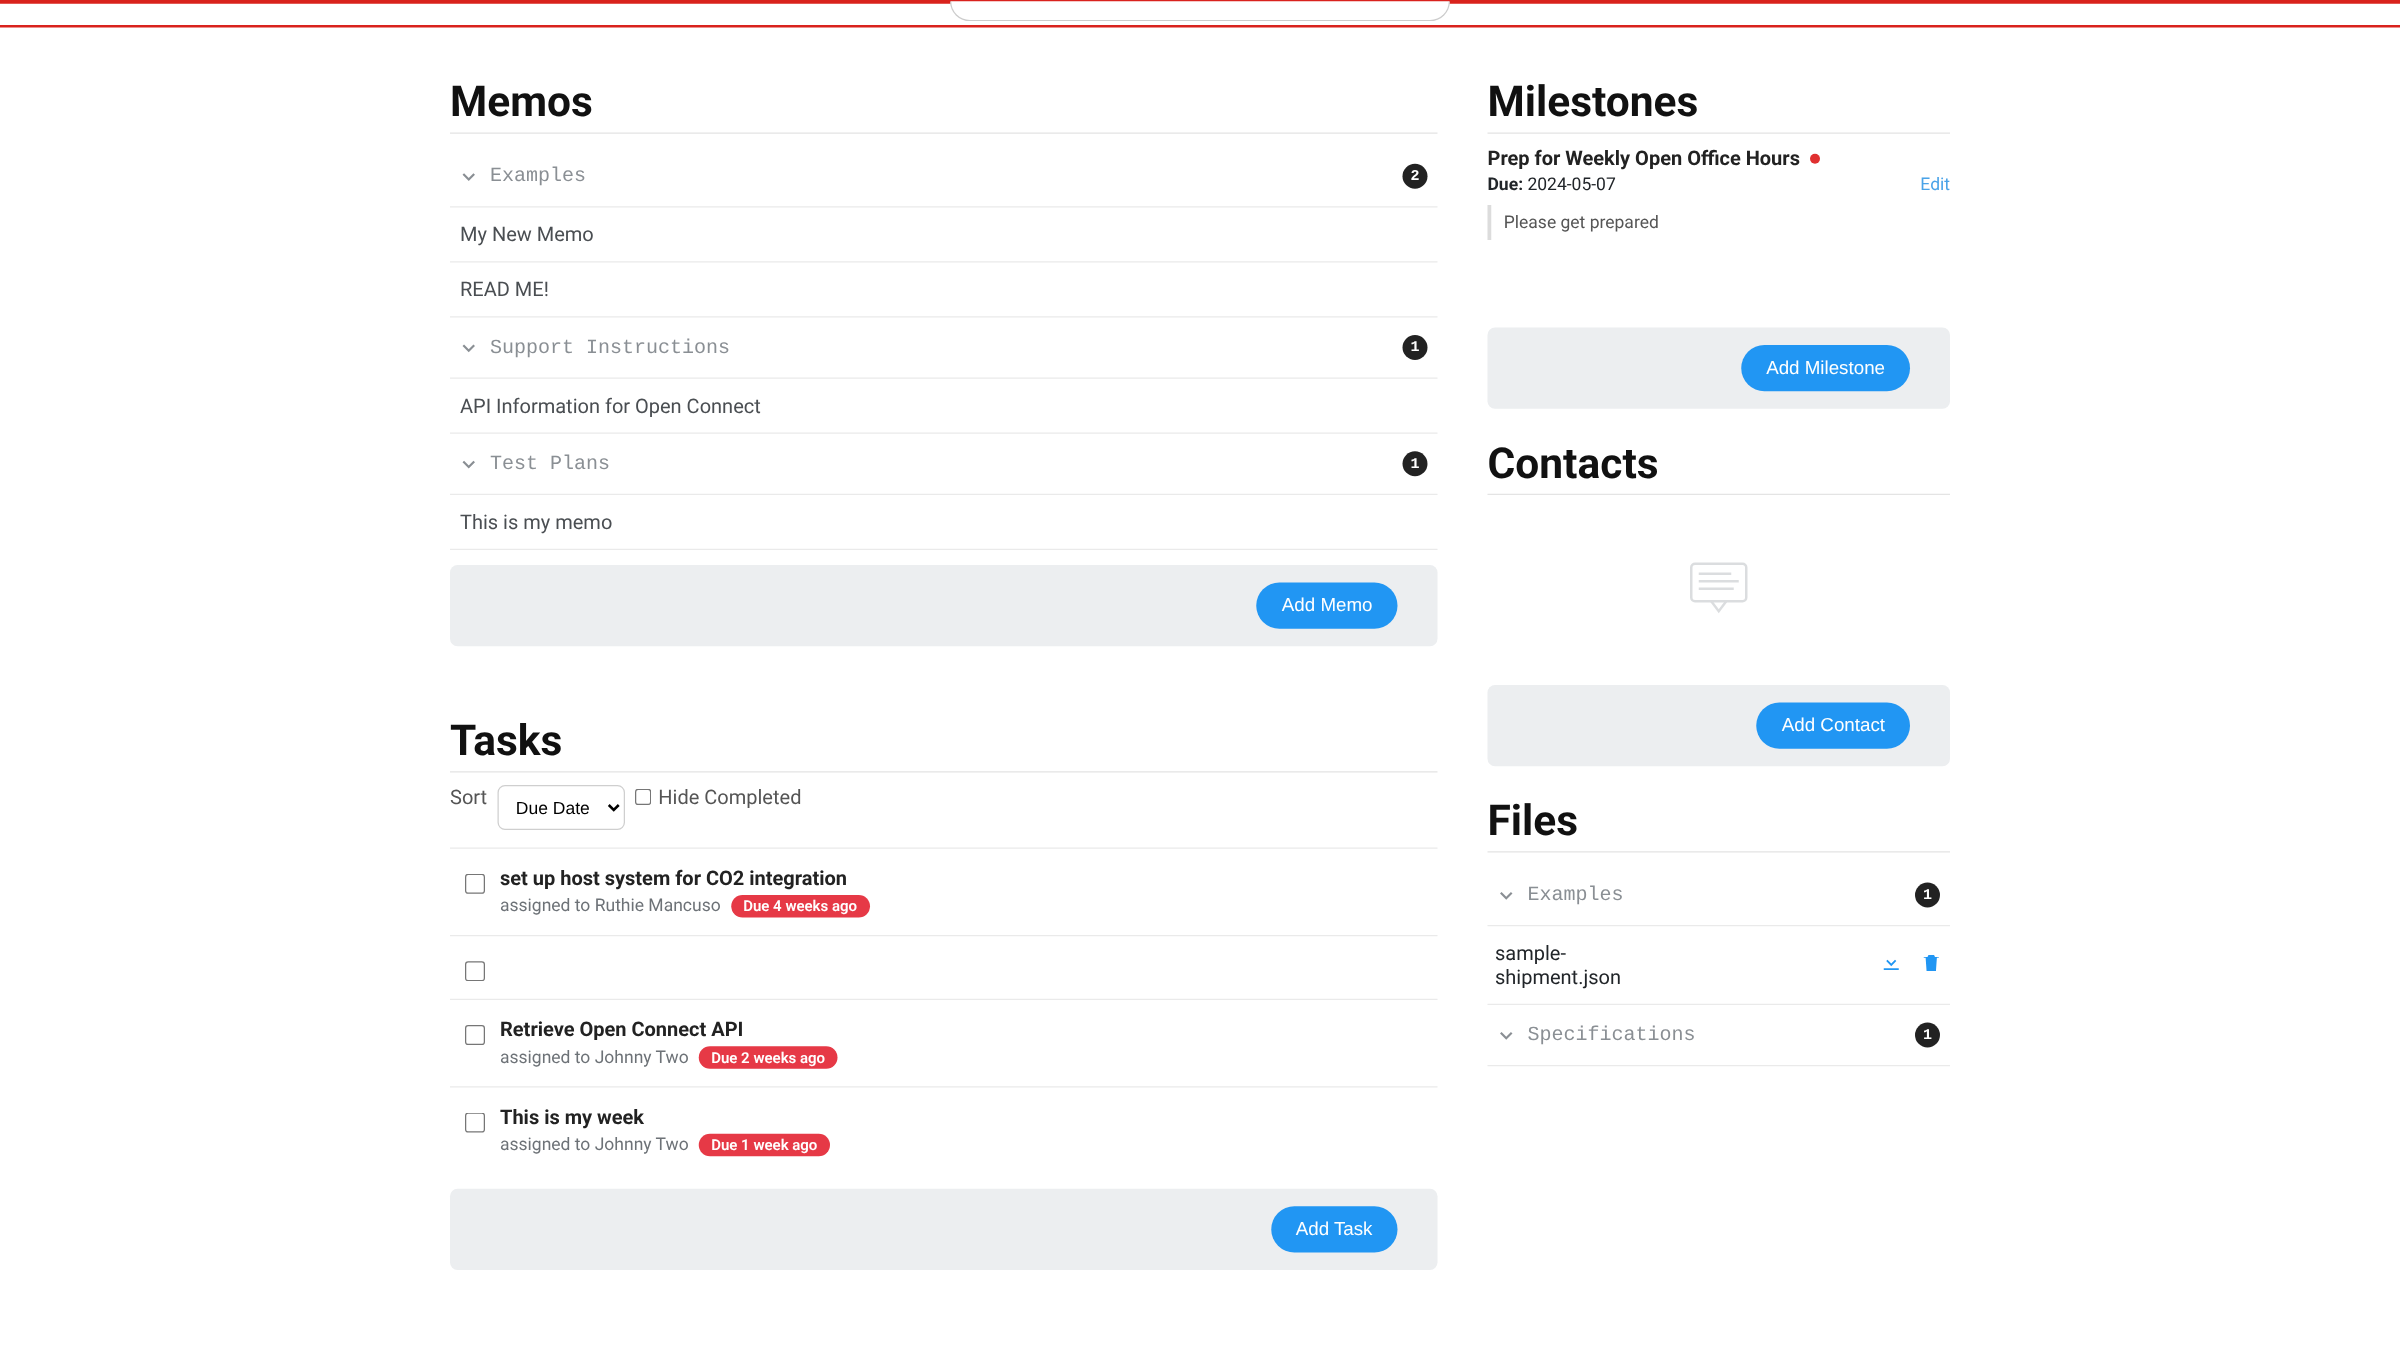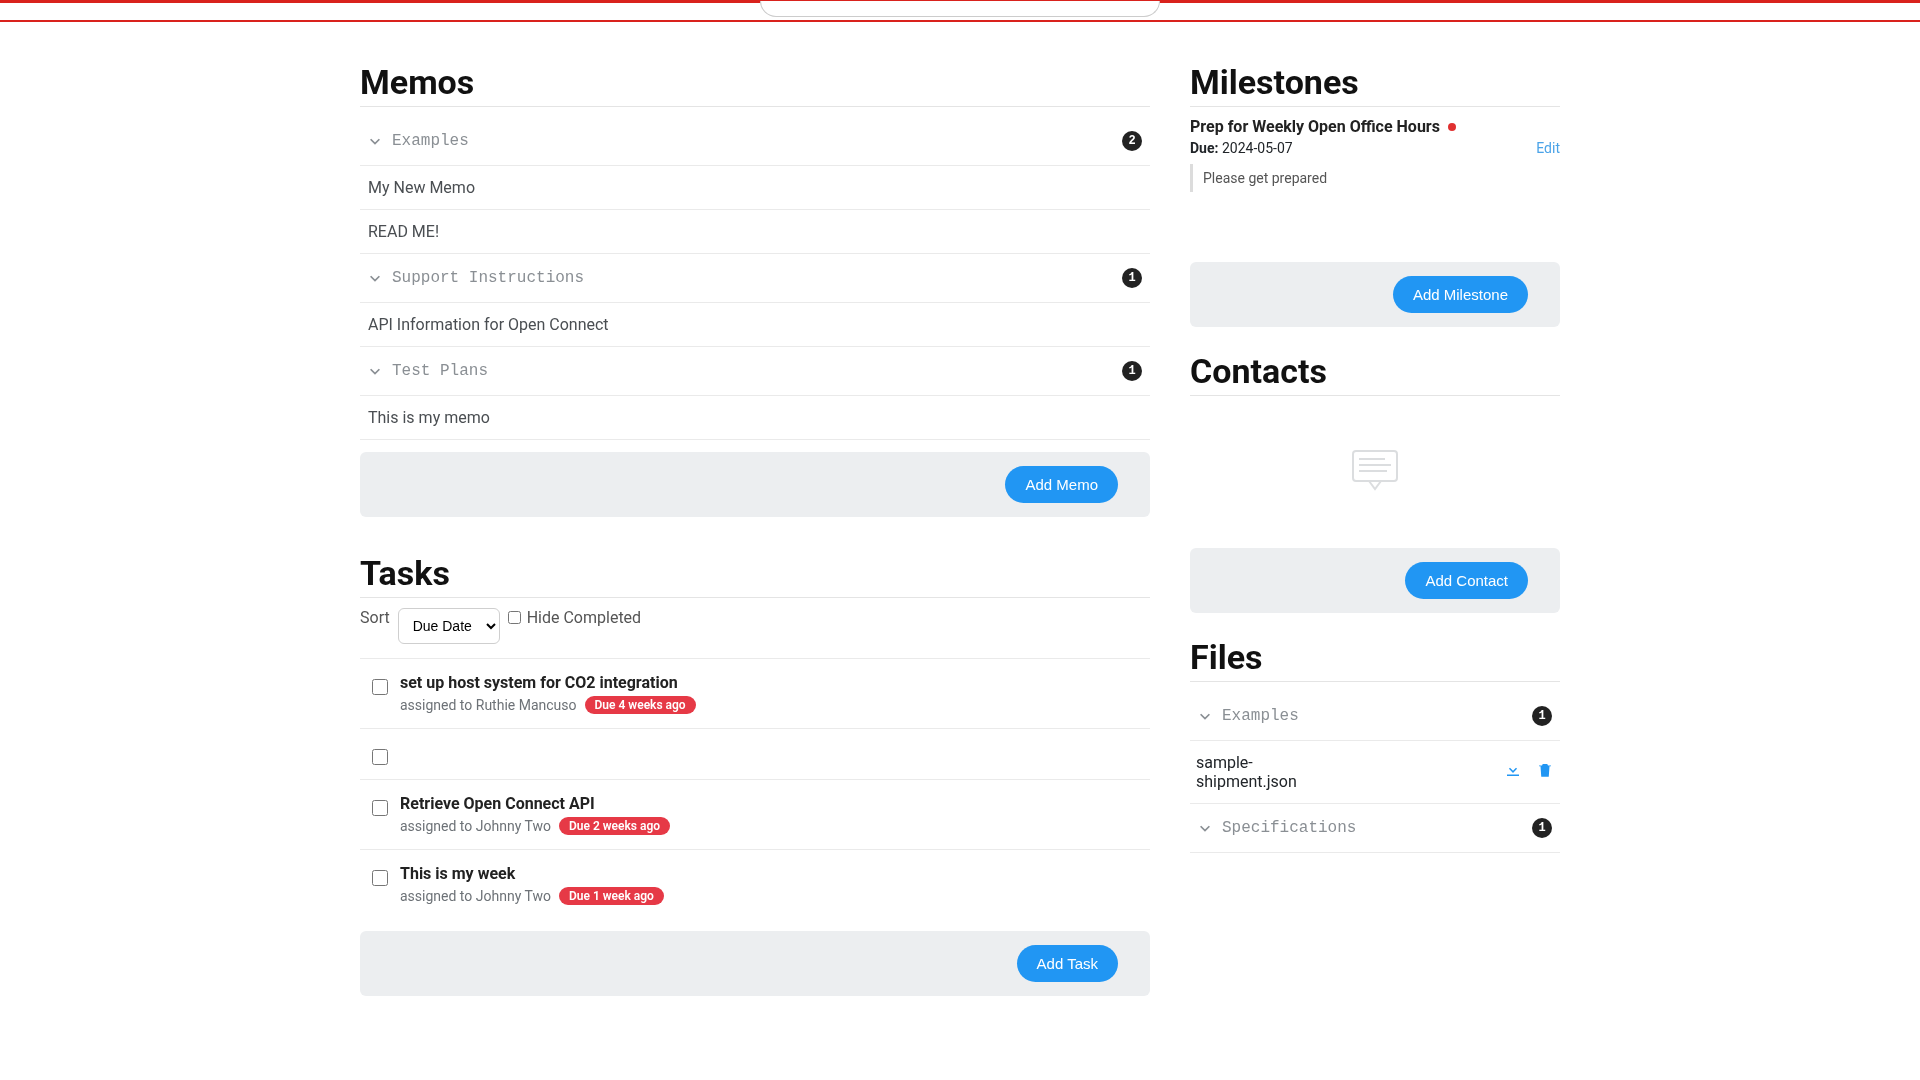--- a/index.html
+++ b/index.html
@@ -163,21 +163,21 @@
   .empty-contacts svg { opacity: .5; }
   .file-row {
     display: flex; justify-content: space-between; align-items: center;
     padding: 12px 6px;
     border-bottom: 1px solid #eaeaea;
   }
   .file-actions { display: flex; gap: 14px; }
   .icon-btn { cursor: pointer; }
   .download-icon { color: #2196f3; }
   .trash-icon { color: #2196f3; }
-  .tasks-section { margin-top: 36px; }
+  .tasks-section { margin-top: 56px; }
   .right-section { margin-bottom: 24px; }
   .chk-label { display:flex; align-items:center; gap:6px; cursor:pointer; }
 </style>
 </head>
 <body>
 
 <div class="topbar">
   <div class="search-pill"></div>
 </div>
 

